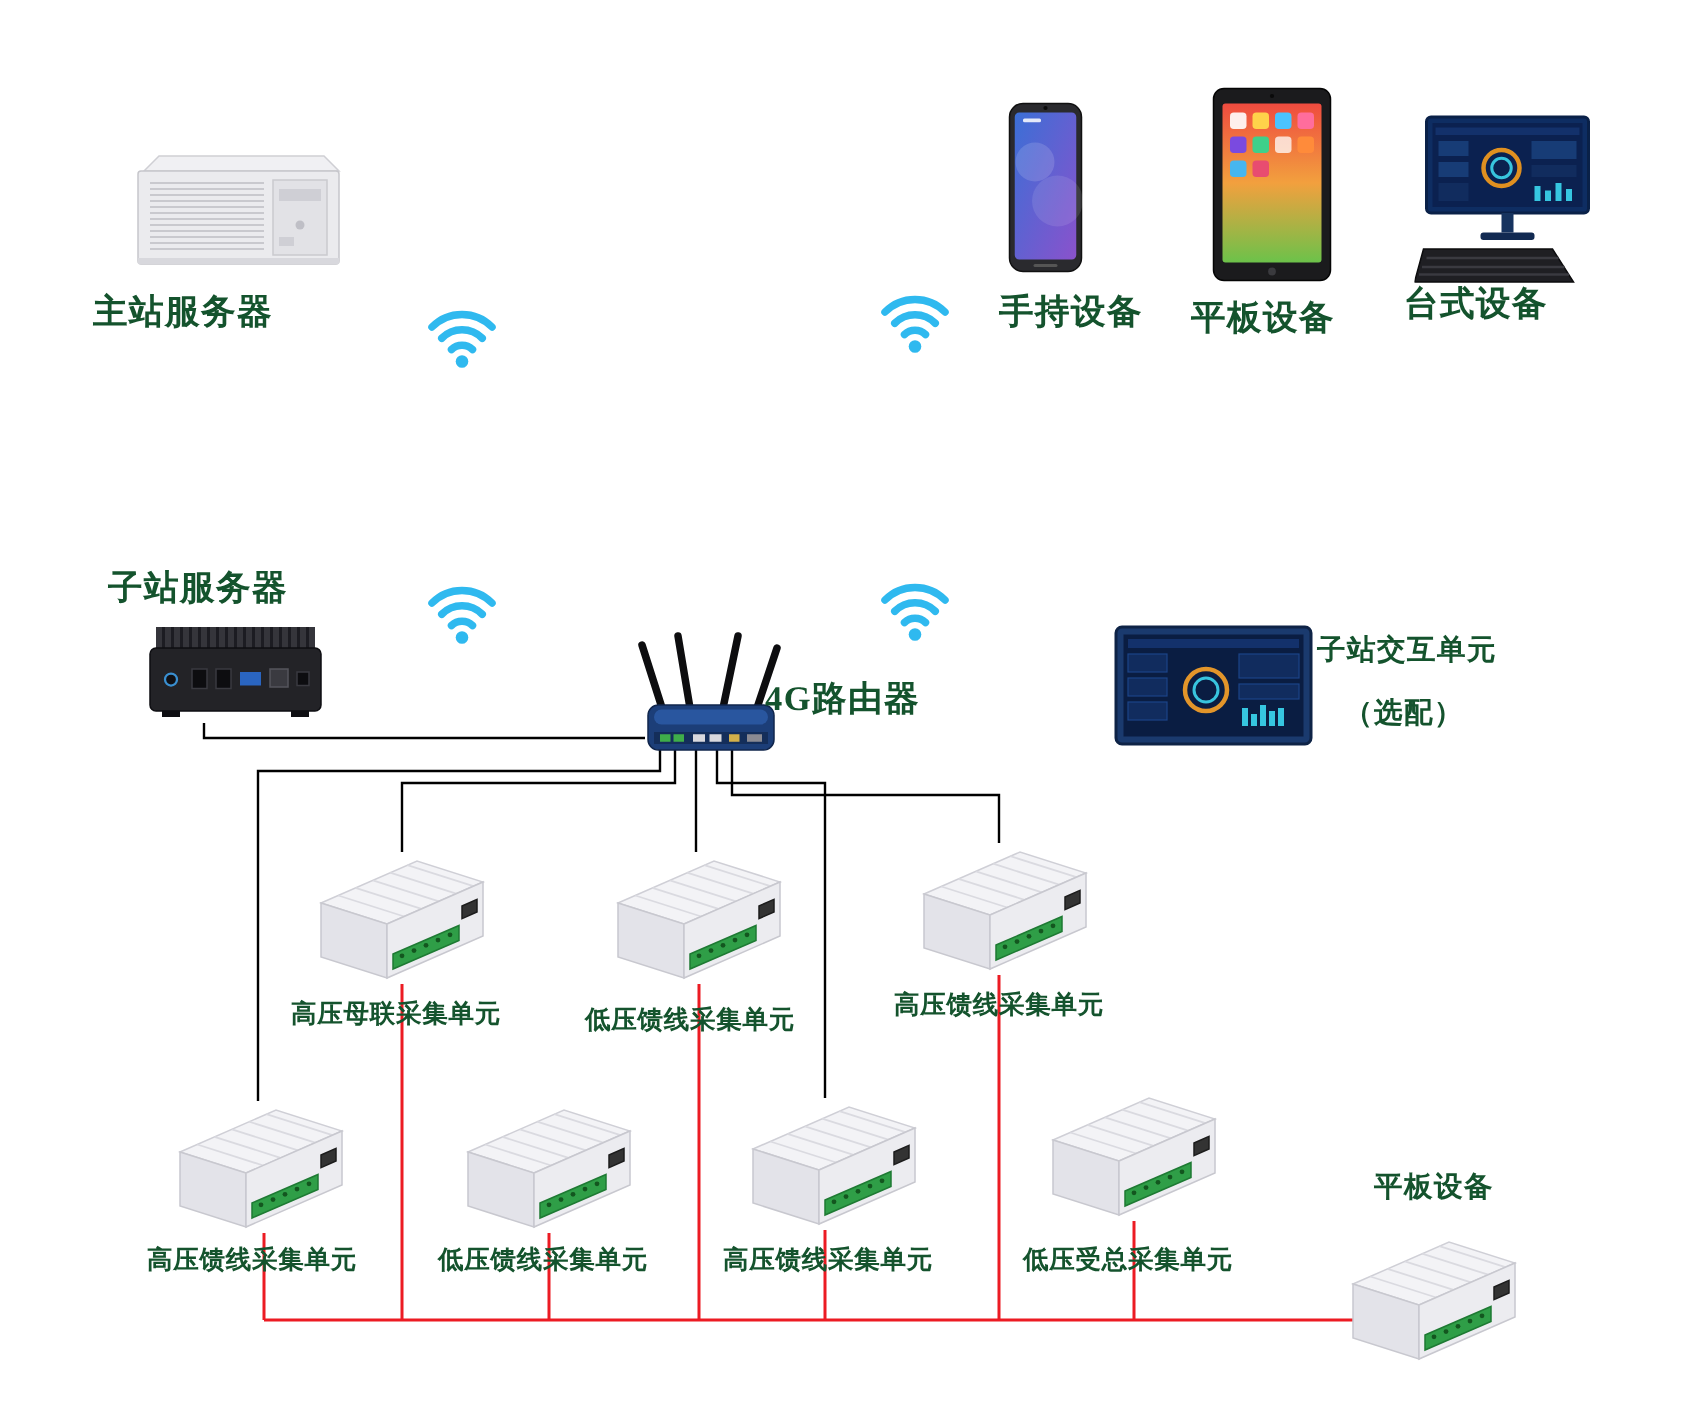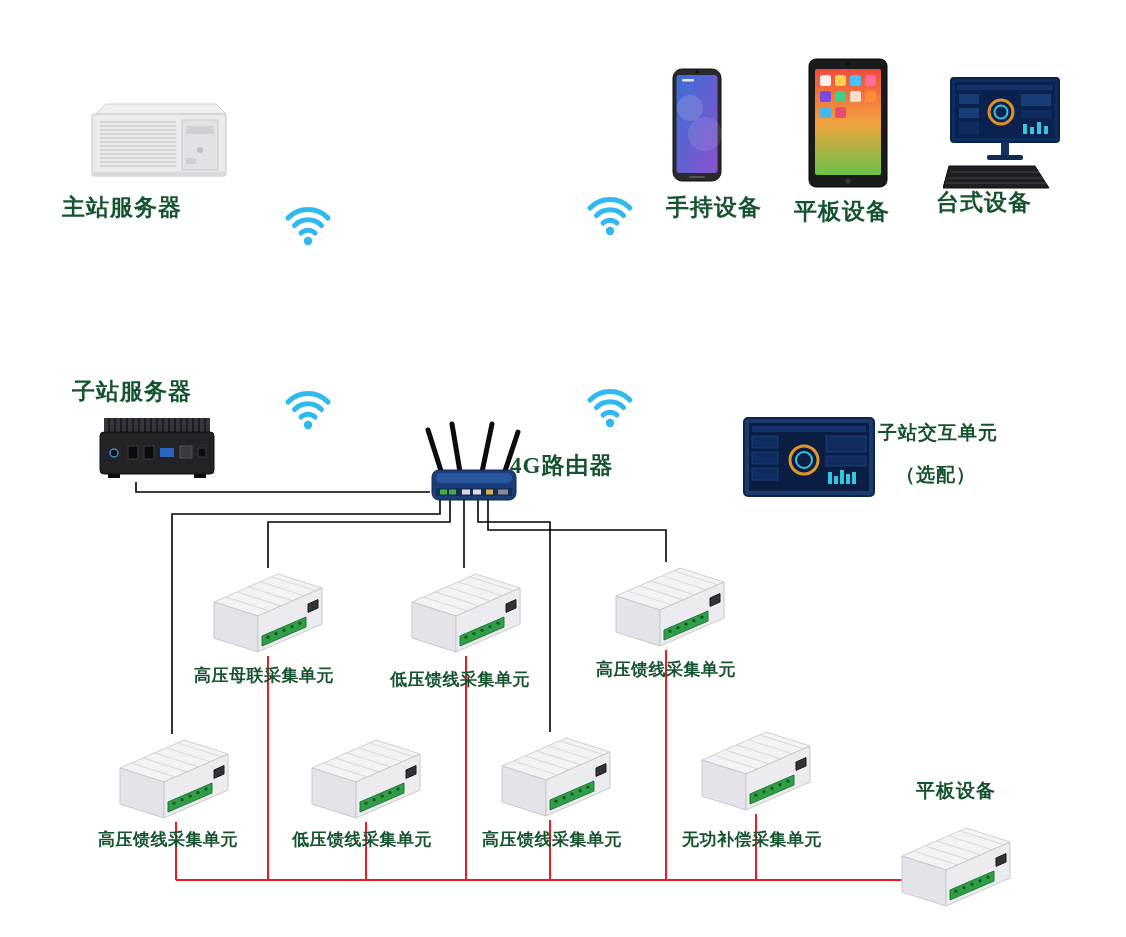--- a/index.html
+++ b/index.html
@@ -306,21 +306,21 @@
         <use href="#acq-unit"></use>
       </svg>
   </div>
   <div class="lbl lbl-sm" style="left:482px;top:828px;">高压馈线采集单元</div>
 
   <div class="dev" style="left:696px;top:724px;">
     <svg width="120" height="92" viewBox="0 0 120 92">
         <use href="#acq-unit"></use>
       </svg>
   </div>
-  <div class="lbl lbl-sm" style="left:682px;top:828px;">无功补偿采集单元</div>
+  <div class="lbl lbl-sm" style="left:682px;top:828px;">低压受总采集单元</div>
 
   <div class="lbl lbl-md" style="left:916px;top:778px;">平板设备</div>
   <div class="dev" style="left:896px;top:820px;">
     <svg width="120" height="92" viewBox="0 0 120 92">
         <use href="#acq-unit"></use>
       </svg>
   </div>
 
 </div>
 

